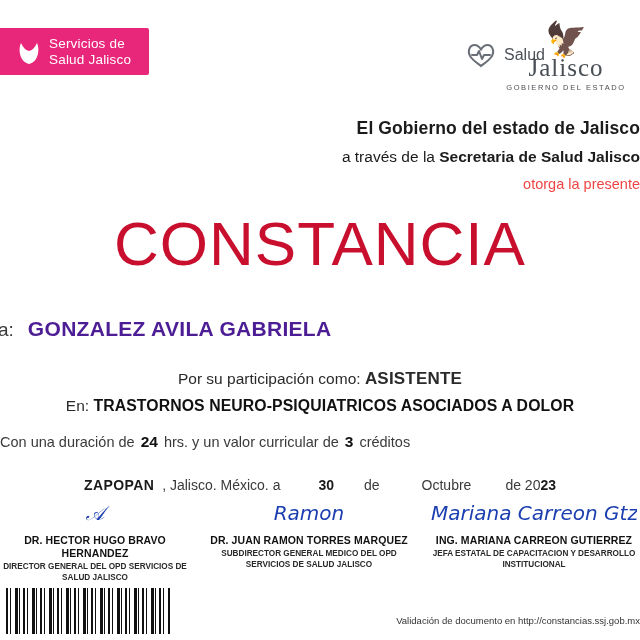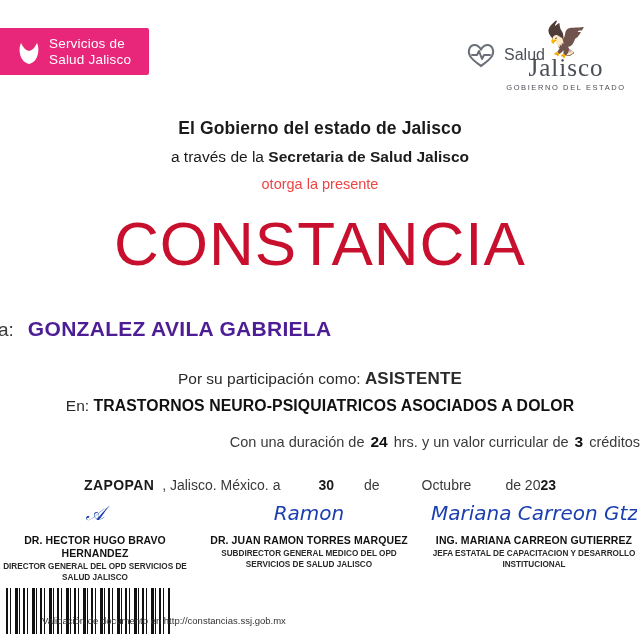--- a/index.html
+++ b/index.html
@@ -74,21 +74,21 @@
     margin-top: -2px;
   }
   .logo-gob .sub {
     font-size: 7.5px;
     letter-spacing: 1.6px;
     margin-top: 1px;
   }
 
   
   .intro {
-    text-align: center;
+    text-align: right;
     margin-top: 18px;
   }
   .intro .l1 {
     font-size: 17.5px;
     font-weight: bold;
     color: #1b1b1b;
     letter-spacing: .1px;
   }
   .intro .l2 {
     font-size: 15.5px;
@@ -149,21 +149,21 @@
   }
   .course .name {
     font-weight: bold;
     font-size: 15.8px;
     letter-spacing: .1px;
     color: #111;
   }
 
   .duration {
     margin-top: 18px;
-    text-align: right;
+    text-align: left;
     font-size: 14.5px;
     color: #3a3a3a;
   }
   .duration b { font-size: 15.5px; color:#111; }
   .duration .sp { display:inline-block; width:6px; }
 
   
   .placedate {
     margin-top: 26px;
     font-size: 14px;
@@ -234,21 +234,21 @@
         #111 0px, #111 2px, #fff 2px, #fff 4px,
         #111 4px, #111 5px, #fff 5px, #fff 9px,
         #111 9px, #111 12px, #fff 12px, #fff 13px,
         #111 13px, #111 14px, #fff 14px, #fff 17px);
   }
 
   .validation {
     position: absolute;
     left: 0; right: 0;
     bottom: 14px;
-    text-align: left;
+    text-align: right;
     font-size: 9.5px;
     color: #333;
     padding-left: 42px;
   }
 </style>
 </head>
 <body>
 
 <div class="header">
 

